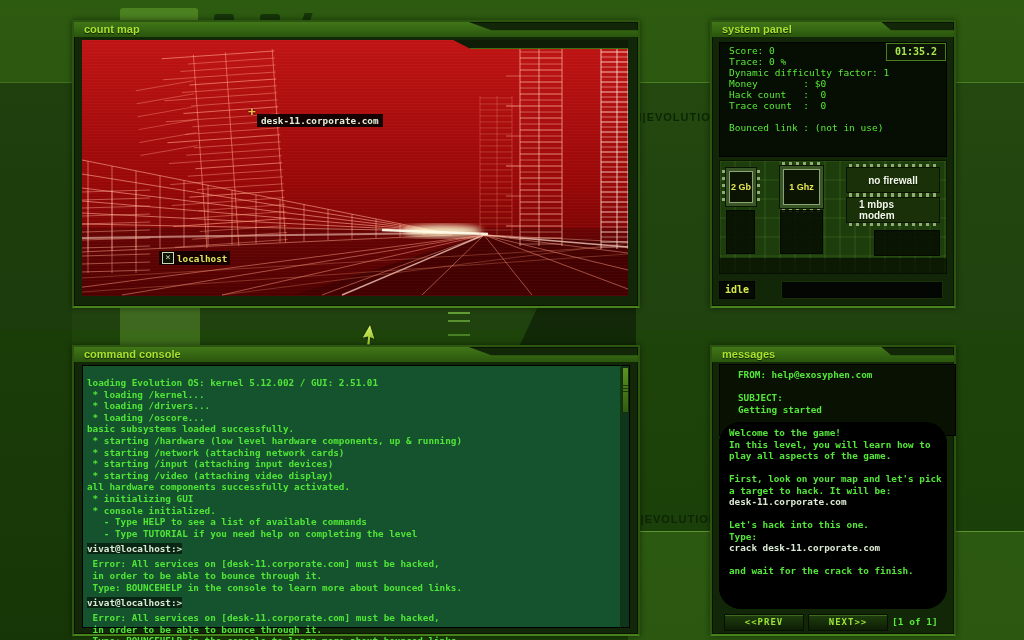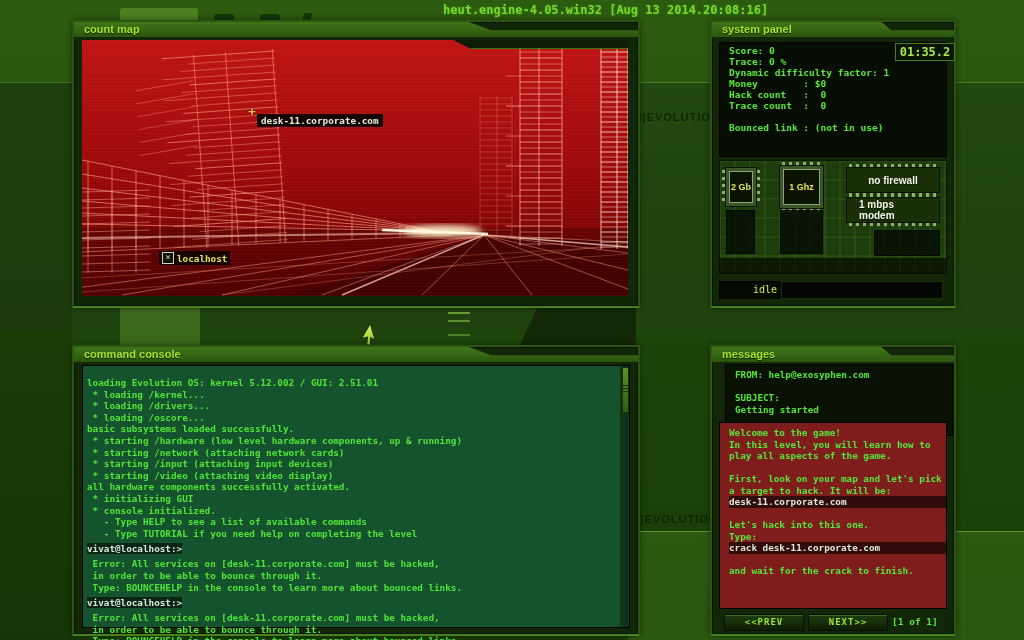--- a/index.html
+++ b/index.html
@@ -18,21 +18,21 @@
     clip-path:polygon(0 0,70% 0,74% 55%,100% 55%,100% 100%,0 100%);}
   .phdr-label{position:absolute;left:10px;top:1px;font-family:"Liberation Sans",sans-serif;
     font-weight:bold;font-size:11px;color:#a8e42e;text-shadow:0 1px 1px rgba(0,0,0,.7);}
   .scan{background-image:repeating-linear-gradient(180deg,rgba(255,255,255,.025) 0 1px,transparent 1px 3px);}
   
   .termbody{position:absolute;background:#14532d;box-shadow:inset 0 0 0 1px #000;}
   .tline{white-space:pre;overflow:hidden;font-weight:bold;font-size:9.3px;line-height:11.6px;color:#50e438;}
   .tline.hl{color:#dcead4;background:rgba(0,0,0,.55);display:inline-block;min-width:0;}
   .mline{white-space:pre;overflow:hidden;font-weight:bold;font-size:9.3px;line-height:11.5px;color:#54e63a;}
   .mline.hl{color:#dcead4;background:rgba(0,0,0,.6);}
-  .sline{white-space:pre;overflow:hidden;font-weight:bold;font-size:9.5px;line-height:11px;color:#58e838;}
+  .sline{white-space:pre;overflow:hidden;font-weight:normal;font-size:9.5px;line-height:11px;color:#58e838;}
   
   .btn{position:absolute;height:15px;background:linear-gradient(180deg,#1f3e0d,#0d1d05);
     border:1px solid #070f03;box-shadow:inset 0 1px 0 #3f6c1a;color:#9ce438;font-weight:bold;
     font-size:9px;letter-spacing:1px;text-align:center;line-height:15px;cursor:pointer;}
   .chip{position:absolute;background:#3a5526;padding:3px;box-shadow:0 0 0 1px #0a1503;}
   .chip-inner{width:100%;height:100%;background:#0b1403;border:1px solid #8aa474;box-sizing:border-box;
     display:flex;align-items:center;justify-content:center;text-align:center;
     font-family:"Liberation Sans",sans-serif;font-weight:bold;font-size:9px;line-height:10px;color:#e8e850;}
   .pins-h::before,.pins-h::after{content:"";position:absolute;left:2px;right:2px;height:3px;
     background:repeating-linear-gradient(90deg,#93ac76 0 3px,transparent 3px 7px);}
@@ -62,21 +62,20 @@
   <div class="abs" style="left:120px;top:8px;width:78px;height:17px;background:rgba(150,220,70,.30);border-radius:3px 3px 0 0;"></div>
   <div class="abs" style="left:214px;top:14px;width:20px;height:9px;background:rgba(18,48,8,.85);border-radius:3px 3px 0 0;"></div>
   <div class="abs" style="left:260px;top:14px;width:20px;height:9px;background:rgba(18,48,8,.85);border-radius:3px 3px 0 0;"></div>
   <div class="abs" style="left:303px;top:13px;width:8px;height:10px;background:rgba(18,48,8,.85);transform:skewX(-18deg);"></div>
   <div class="bgfrag" style="left:620px;top:111px;width:92px;">ION|EVOLUTION</div>
   <div class="bgfrag" style="left:618px;top:513px;width:94px;">ION|EVOLUTION</div>
   <div class="abs" style="left:120px;top:306px;width:80px;height:40px;background:rgba(150,220,80,.25);"></div>
   <div class="abs" style="left:448px;top:312px;width:22px;height:2px;background:rgba(160,240,90,.55);box-shadow:0 8px 0 rgba(160,240,90,.45),0 22px 0 rgba(160,240,90,.35);"></div>
   <div class="abs" style="left:520px;top:300px;width:116px;height:45px;background:rgba(8,20,3,.55);clip-path:polygon(18% 0,100% 0,100% 100%,0 100%);"></div>
 
-  <div class="abs" style="left:443px;top:3px;font-size:12px;font-weight:bold;color:#7ad82c;white-space:pre;text-shadow:0 0 3px rgba(60,200,30,.5);">heut.engine-4.05.win32 [Aug 13 2014.20:08:16]</div>
 
   <div class="panel" style="left:72px;top:20px;width:564px;height:284px;">
     <div class="phdr"></div>
     <div class="phdr-label">count map</div>
     <div class="abs" style="left:8px;top:18px;width:546px;height:256px;background:#000;box-shadow:inset 0 0 0 1px rgba(200,60,40,.45);overflow:hidden;">
       <svg id="map-art" width="546" height="256" viewBox="0 0 546 256" style="display:block;">
         <defs>
           <linearGradient id="sky" x1="0" y1="0" x2="0" y2="1">
             <stop offset="0" stop-color="#c01414"></stop>
               <stop offset="0.55" stop-color="#9a0808"></stop>
@@ -311,22 +310,22 @@
       <div id="stats-lines" style="padding:3px 0 0 10px;">
           <div class="sline">Score: 0</div>
           <div class="sline">Trace: 0 %</div>
           <div class="sline">Dynamic difficulty factor: 1</div>
           <div class="sline">Money        : $0</div>
           <div class="sline">Hack count   :  0</div>
           <div class="sline">Trace count  :  0</div>
           <div class="sline">&nbsp;</div>
           <div class="sline">Bounced link : (not in use)</div>
         </div>
-      <div class="abs" style="left:176px;top:1px;width:58px;height:16px;background:#0b1404;border:1px solid #49801c;
-                  color:#a8e84c;font-weight:bold;font-size:12px;text-align:center;line-height:16px;">01:35.2</div>
+      <div class="abs" style="left:167px;top:1px;width:58px;height:16px;background:#0b1404;border:1px solid #49801c;
+                  color:#a8e84c;font-weight:bold;font-size:10px;text-align:center;line-height:16px;">01:35.2</div>
     </div>
 
     <div class="abs" style="left:7px;top:138px;width:228px;height:114px;background:#1d3d0c;box-shadow:inset 0 0 0 1px #0a1804;
                 background-image:repeating-linear-gradient(90deg,rgba(160,230,90,.08) 0 2px,transparent 2px 15px),
                                  repeating-linear-gradient(180deg,rgba(160,230,90,.07) 0 2px,transparent 2px 19px);">
       <div class="chip pins-v" style="left:7px;top:8px;width:24px;height:32px;">
         <div class="chip-inner" style="width:24px;height:32px;">2 Gb</div>
       </div>
       <div class="chip pins-h" style="left:61px;top:6px;width:37px;height:36px;">
         <div class="chip-inner" style="width:37px;height:36px;">1 Ghz</div>
@@ -337,50 +336,50 @@
       <div class="badge pins-h" style="left:127px;top:37px;width:94px;height:23px;">
         <div class="badge-inner">1 mbps modem</div>
       </div>
       <div class="slot" style="left:7px;top:50px;width:29px;height:44px;"></div>
       <div class="slot" style="left:61px;top:50px;width:43px;height:44px;"></div>
       <div class="slot" style="left:155px;top:70px;width:66px;height:26px;"></div>
       <div class="abs" style="left:0;top:98px;width:228px;height:16px;background:rgba(5,12,2,.7);"></div>
     </div>
 
     <div class="abs" style="left:7px;top:259px;width:36px;height:18px;background:#050a02;box-shadow:inset 0 0 0 1px #000;
-                color:#d6e84a;font-weight:normal;font-size:10px;text-align:center;line-height:18px;padding-left:28px;">idle</div>
+                color:#d6e84a;font-weight:bold;font-size:10px;text-align:center;line-height:18px;">idle</div>
     <div class="abs" style="left:69px;top:259px;width:162px;height:18px;background:#030603;box-shadow:inset 0 0 0 1px #1a3008;"></div>
   </div>
 
   <div class="panel" style="left:72px;top:345px;width:564px;height:287px;">
     <div class="phdr"></div>
     <div class="phdr-label">command console</div>
     <div class="termbody scan" style="left:8px;top:18px;width:548px;height:263px;">
       <div id="console-lines" style="padding:12px 0 0 5px;"><div class="tline">loading Evolution OS: kernel 5.12.002 / GUI: 2.51.01</div><div class="tline"> * loading /kernel...</div><div class="tline"> * loading /drivers...</div><div class="tline"> * loading /oscore...</div><div class="tline">basic subsystems loaded successfully.</div><div class="tline"> * starting /hardware (low level hardware components, up &amp; running)</div><div class="tline"> * starting /network (attaching network cards)</div><div class="tline"> * starting /input (attaching input devices)</div><div class="tline"> * starting /video (attaching video display)</div><div class="tline">all hardware components successfully activated.</div><div class="tline"> * initializing GUI</div><div class="tline"> * console initialized.</div><div class="tline">   - Type HELP to see a list of available commands</div><div class="tline">   - Type TUTORIAL if you need help on completing the level</div><div class="tline hl">vivat@localhost:&gt;</div><div class="tline"> Error: All services on [desk-11.corporate.com] must be hacked,</div><div class="tline"> in order to be able to bounce through it.</div><div class="tline"> Type: BOUNCEHELP in the console to learn more about bounced links.</div><div class="tline hl">vivat@localhost:&gt;</div><div class="tline"> Error: All services on [desk-11.corporate.com] must be hacked,</div><div class="tline"> in order to be able to bounce through it.</div><div class="tline"> Type: BOUNCEHELP in the console to learn more about bounced links.</div></div>
       <div class="abs" style="right:0;top:0;width:9px;height:263px;background:rgba(0,0,0,.35);border-left:1px solid #183308;">
         <div style="position:absolute;left:1px;top:2px;width:7px;height:46px;
                     background:linear-gradient(180deg,#5a9422,#2f5c10);box-shadow:inset 0 0 0 1px #14300a;">
           <div style="margin:18px 1px 0 1px;height:8px;background:repeating-linear-gradient(180deg,#1c3a08 0 1px,transparent 1px 3px);"></div>
         </div>
       </div>
     </div>
   </div>
 
   <div class="panel" style="left:710px;top:345px;width:242px;height:287px;">
     <div class="phdr"></div>
     <div class="phdr-label">messages</div>
-    <div class="termbody scan" style="left:13px;top:17px;width:228px;height:72px;background:#091103;">
+    <div class="termbody scan" style="left:7px;top:17px;width:228px;height:72px;background:#091103;padding-left:9px;">
       <div id="msg-head-lines" style="padding:5px 0 0 10px;">
           <div class="mline">FROM: help@exosyphen.com</div>
           <div class="mline">&nbsp;</div>
           <div class="mline">SUBJECT:</div>
           <div class="mline">Getting started</div>
         </div>
     </div>
-    <div class="termbody scan" style="left:7px;top:75px;width:228px;height:187px;background:#7f1d1d;">
+    <div class="termbody scan" style="left:7px;top:75px;width:228px;height:187px;background:#000000;border-radius:22px;">
       <div id="msg-body-lines" style="padding:5px 0 0 10px;">
           <div class="mline">Welcome to the game!</div>
           <div class="mline">In this level, you will learn how to</div>
           <div class="mline">play all aspects of the game.</div>
           <div class="mline">&nbsp;</div>
           <div class="mline">First, look on your map and let's pick</div>
           <div class="mline">a target to hack. It will be:</div>
           <div class="mline hl">desk-11.corporate.com</div>
           <div class="mline">&nbsp;</div>
           <div class="mline">Let's hack into this one.</div>

